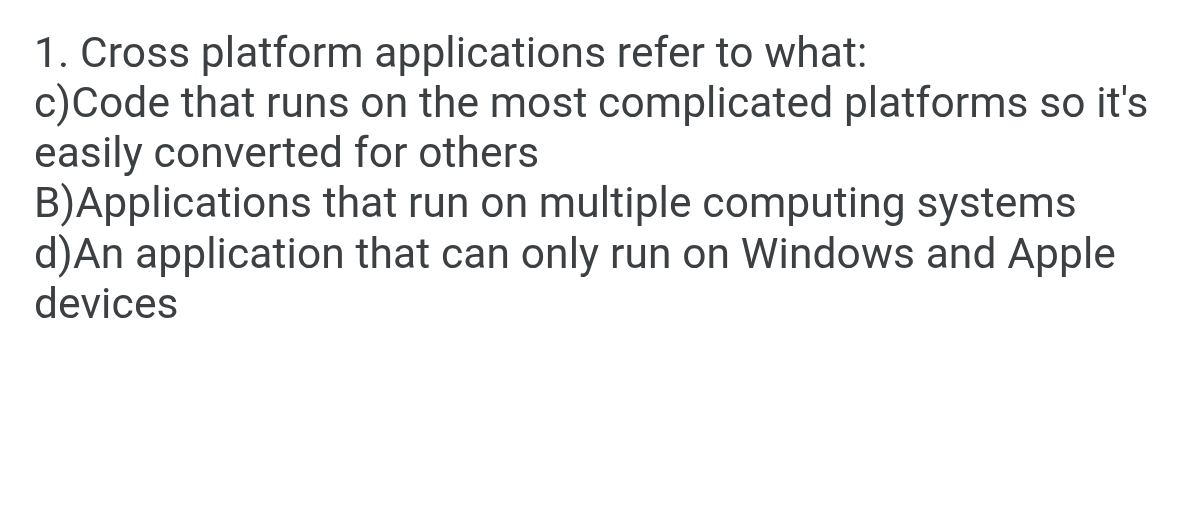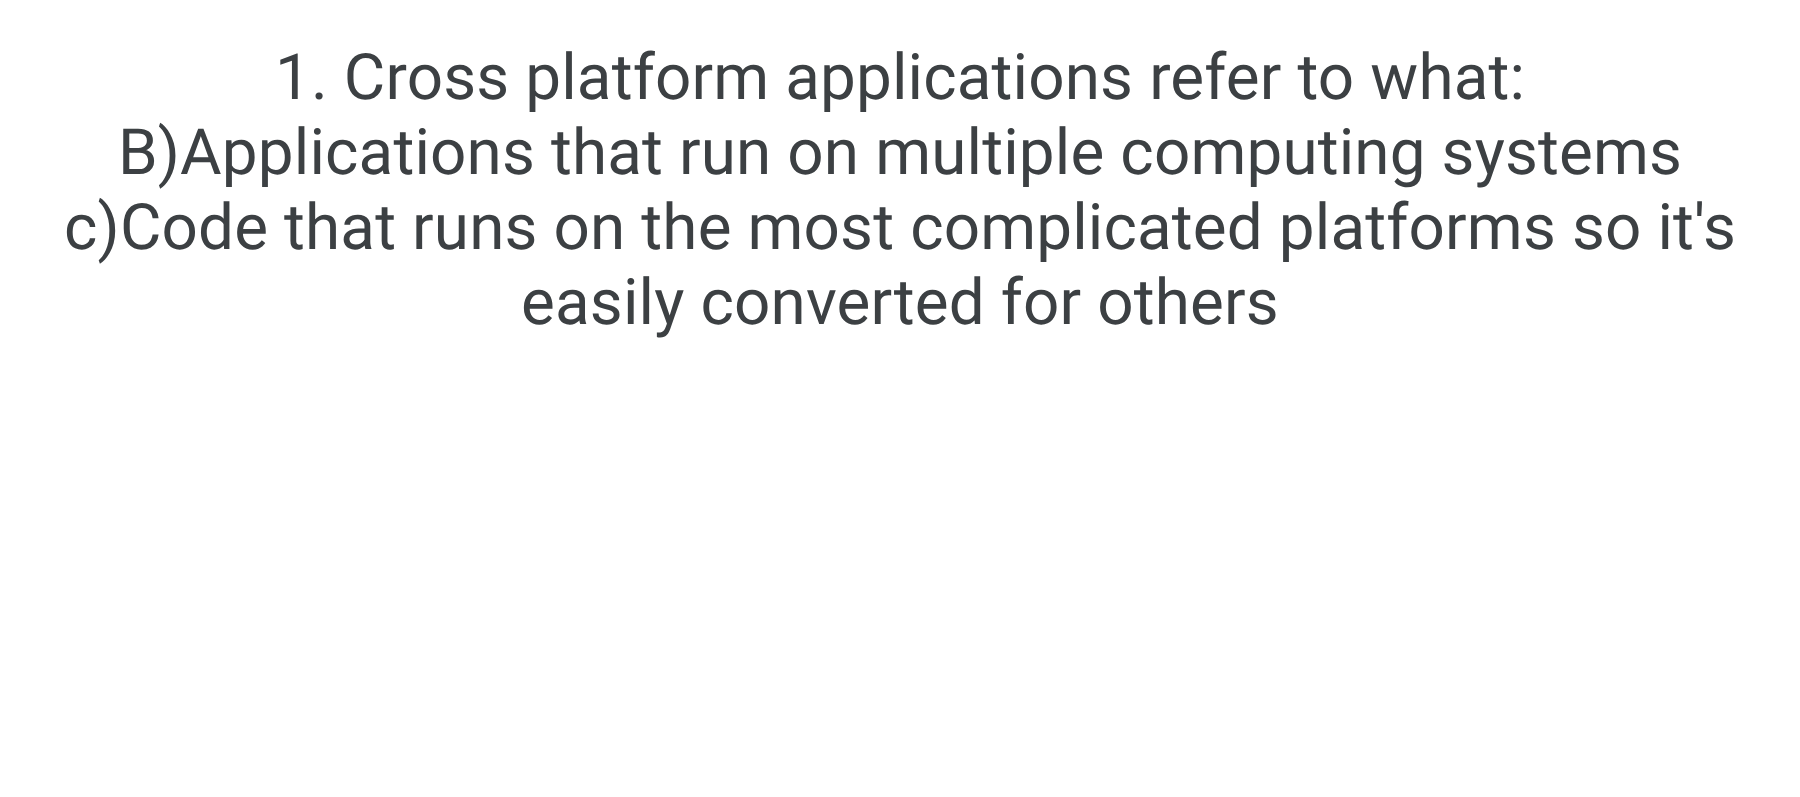--- a/index.html
+++ b/index.html
@@ -11,31 +11,33 @@
     font-family: Roboto, "Helvetica Neue", Arial, sans-serif;
     color: #3c4043;
     overflow: hidden;
   }
   .content {
     padding: 28px 34px 0 34px;
     font-size: 42.5px;
     line-height: 1.18;
     letter-spacing: 0.1px;
     font-weight: 400;
-    text-align: center;
   }
   .line { display: block; }
 </style>
 </head>
 <body>
 
 <div class="content">
   <span class="line">
     <span>1.</span>
     <span>Cross platform applications refer to what:</span>
   </span>
   <span class="line">
+    <span>c)</span><span>Code that runs on the most complicated platforms so it's easily converted for others</span>
+  </span>
+  <span class="line">
     <span>B)</span><span>Applications that run on multiple computing systems</span>
   </span>
   <span class="line">
-    <span>c)</span><span>Code that runs on the most complicated platforms so it's easily converted for others</span>
+    <span>d)</span><span>An application that can only run on Windows and Apple devices</span>
   </span>
 </div>
 
 </body></html>

